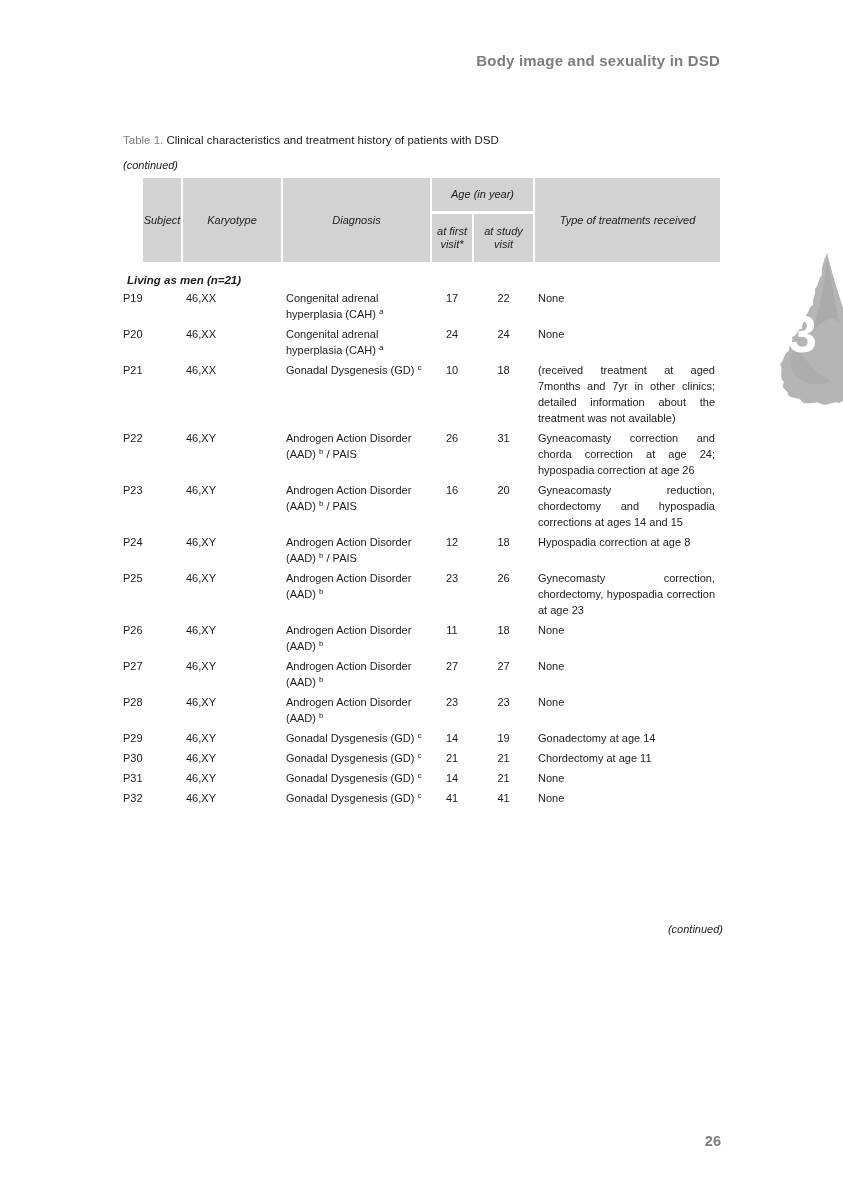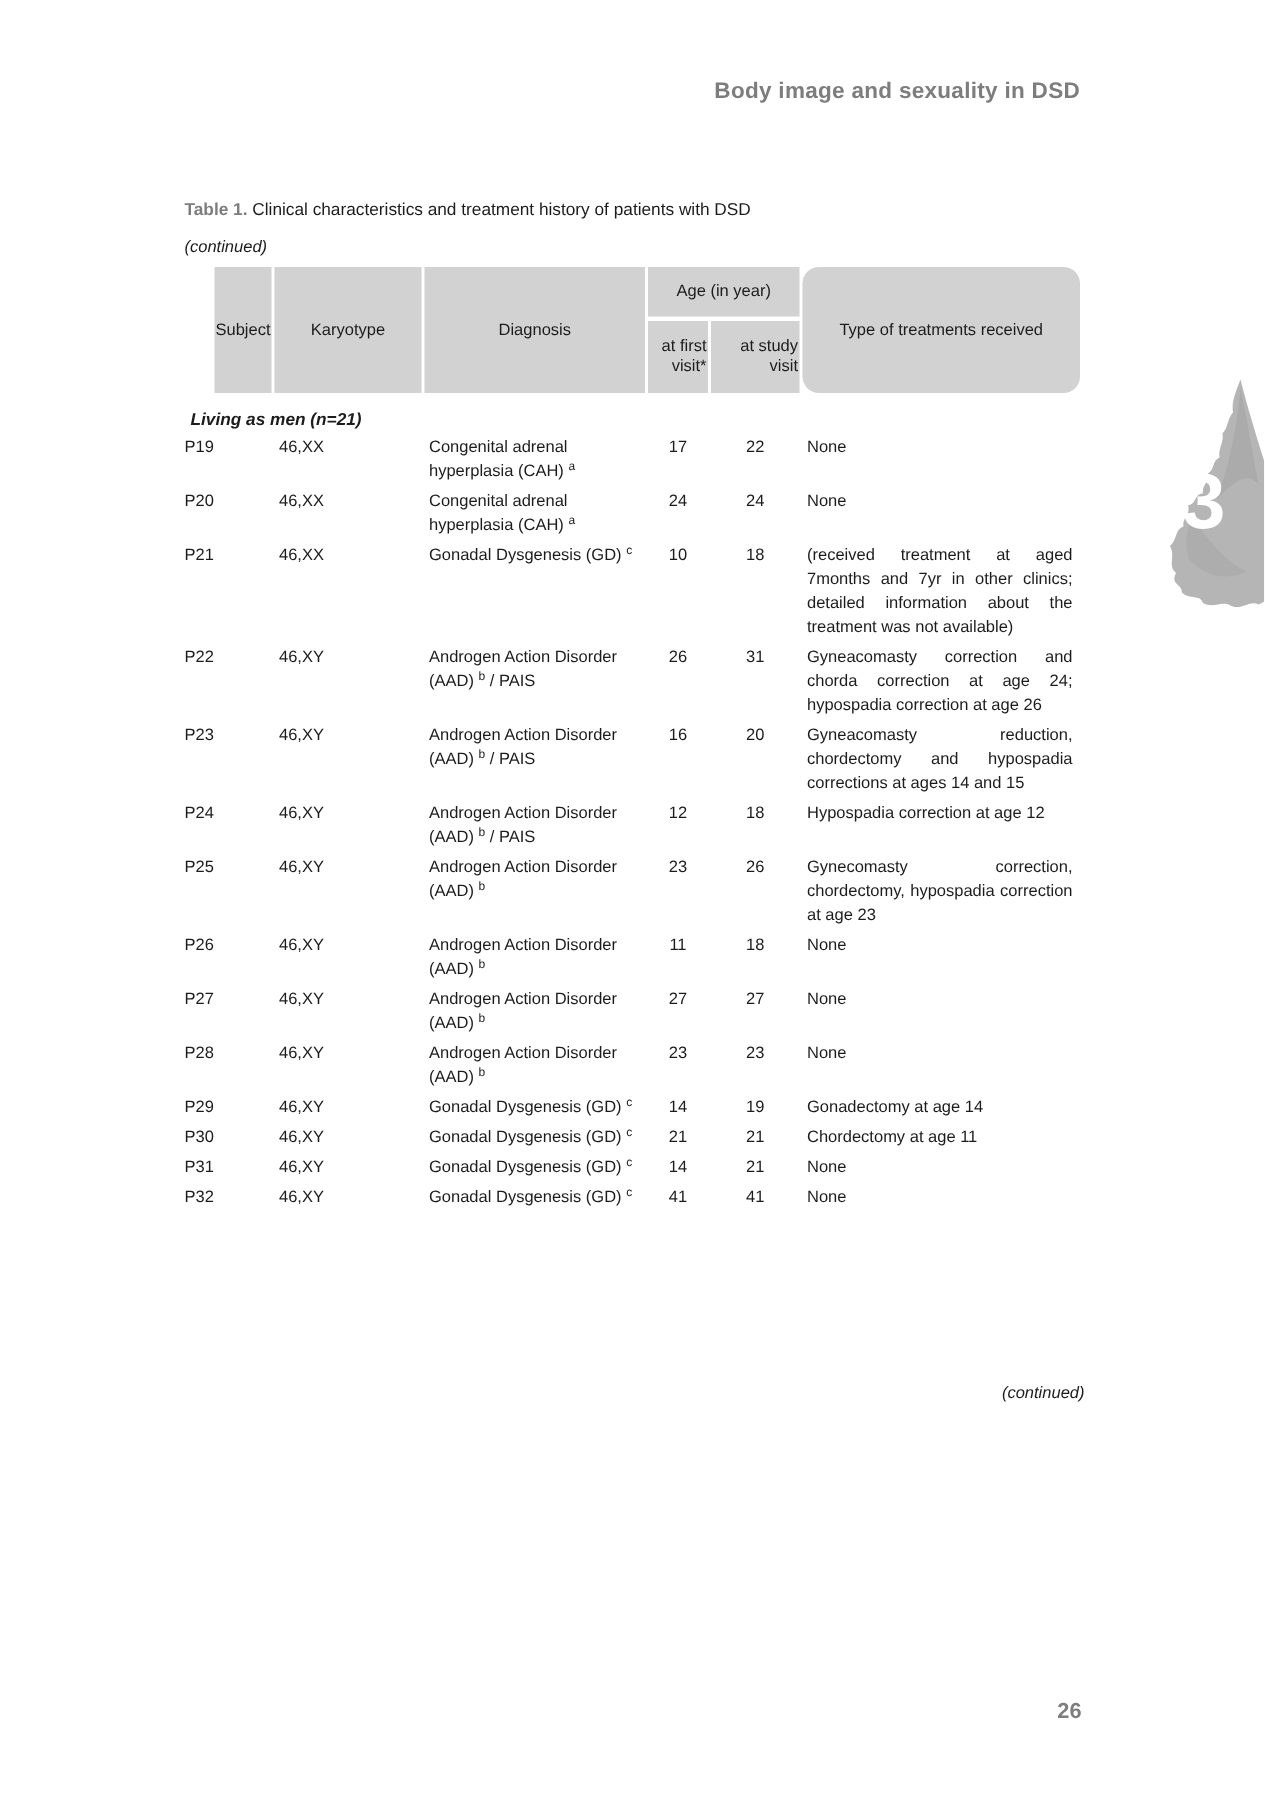--- a/index.html
+++ b/index.html
@@ -25,21 +25,21 @@
   }
 
   
   .caption {
     position: absolute;
     top: 134px;
     left: 123px;
     font-size: 11.5px;
     color: #1c1c1c;
   }
-  .caption .cap-label { font-weight: bold; color: var(--muted, #7d7d7d); }
+  .caption .cap-label { font-weight: normal; color: var(--muted, #7d7d7d); }
   .continued-top {
     position: absolute;
     top: 159px;
     left: 123px;
     font-size: 11px;
     font-style: italic;
   }
 
   
   .tbl {
@@ -55,33 +55,34 @@
     grid-template-columns: 58px 98px 147px 40px 59px 185px;
     grid-template-rows: 33px 48px;
     column-gap: 2px;
     row-gap: 3px;
   }
   .th {
     background: var(--header-bg, #d2d2d2);
     display: flex;
     align-items: center;
     justify-content: center;
-    text-align: right;
+    text-align: center;
     font-size: 11px;
     line-height: 13px;
     padding: 14px 1px;
     box-sizing: border-box;
+    font-style: italic;
   }
   .th-subject   { grid-column: 1; grid-row: 1 / 3; margin-left: 20px; }
   .th-karyotype { grid-column: 2; grid-row: 1 / 3; }
   .th-diagnosis { grid-column: 3; grid-row: 1 / 3; }
   .th-agegroup  { grid-column: 4 / 6; grid-row: 1; }
   .th-agefirst  { grid-column: 4; grid-row: 2; }
   .th-agestudy  { grid-column: 5; grid-row: 2; }
-  .th-treat     { grid-column: 6; grid-row: 1 / 3; border-radius: 11px; }
+  .th-treat     { grid-column: 6; grid-row: 1 / 3; }
 
   .section-row {
     margin-top: 8px;
     padding-left: 4px;
     font-weight: bold;
     font-style: italic;
     font-size: 11.5px;
     line-height: 20px;
   }
 
@@ -196,21 +197,21 @@
           <div class="cell c-age">16</div>
           <div class="cell c-age">20</div>
           <div class="cell c-treatment">Gyneacomasty reduction, chordectomy and hypospadia corrections at ages 14 and 15</div>
         </div>
         <div class="row">
           <div class="cell c-subject">P24</div>
           <div class="cell c-karyotype">46,XY</div>
           <div class="cell c-diagnosis"><span>Androgen Action Disorder (AAD) </span><sup class="dsup">b</sup><span> / PAIS</span></div>
           <div class="cell c-age">12</div>
           <div class="cell c-age">18</div>
-          <div class="cell c-treatment">Hypospadia correction at age 12</div>
+          <div class="cell c-treatment">Hypospadia correction at age 8</div>
         </div>
         <div class="row">
           <div class="cell c-subject">P25</div>
           <div class="cell c-karyotype">46,XY</div>
           <div class="cell c-diagnosis"><span>Androgen Action Disorder (AAD) </span><sup class="dsup">b</sup></div>
           <div class="cell c-age">23</div>
           <div class="cell c-age">26</div>
           <div class="cell c-treatment">Gynecomasty correction, chordectomy, hypospadia correction at age 23</div>
         </div>
         <div class="row">

